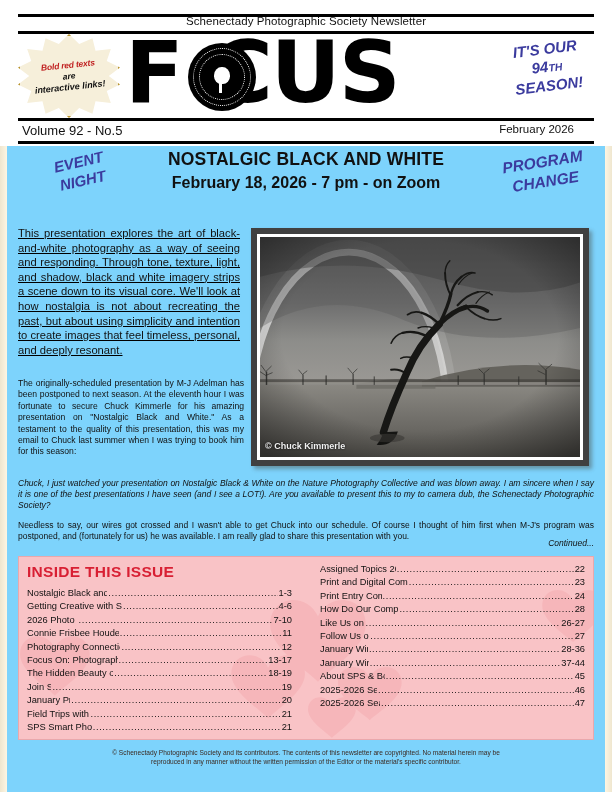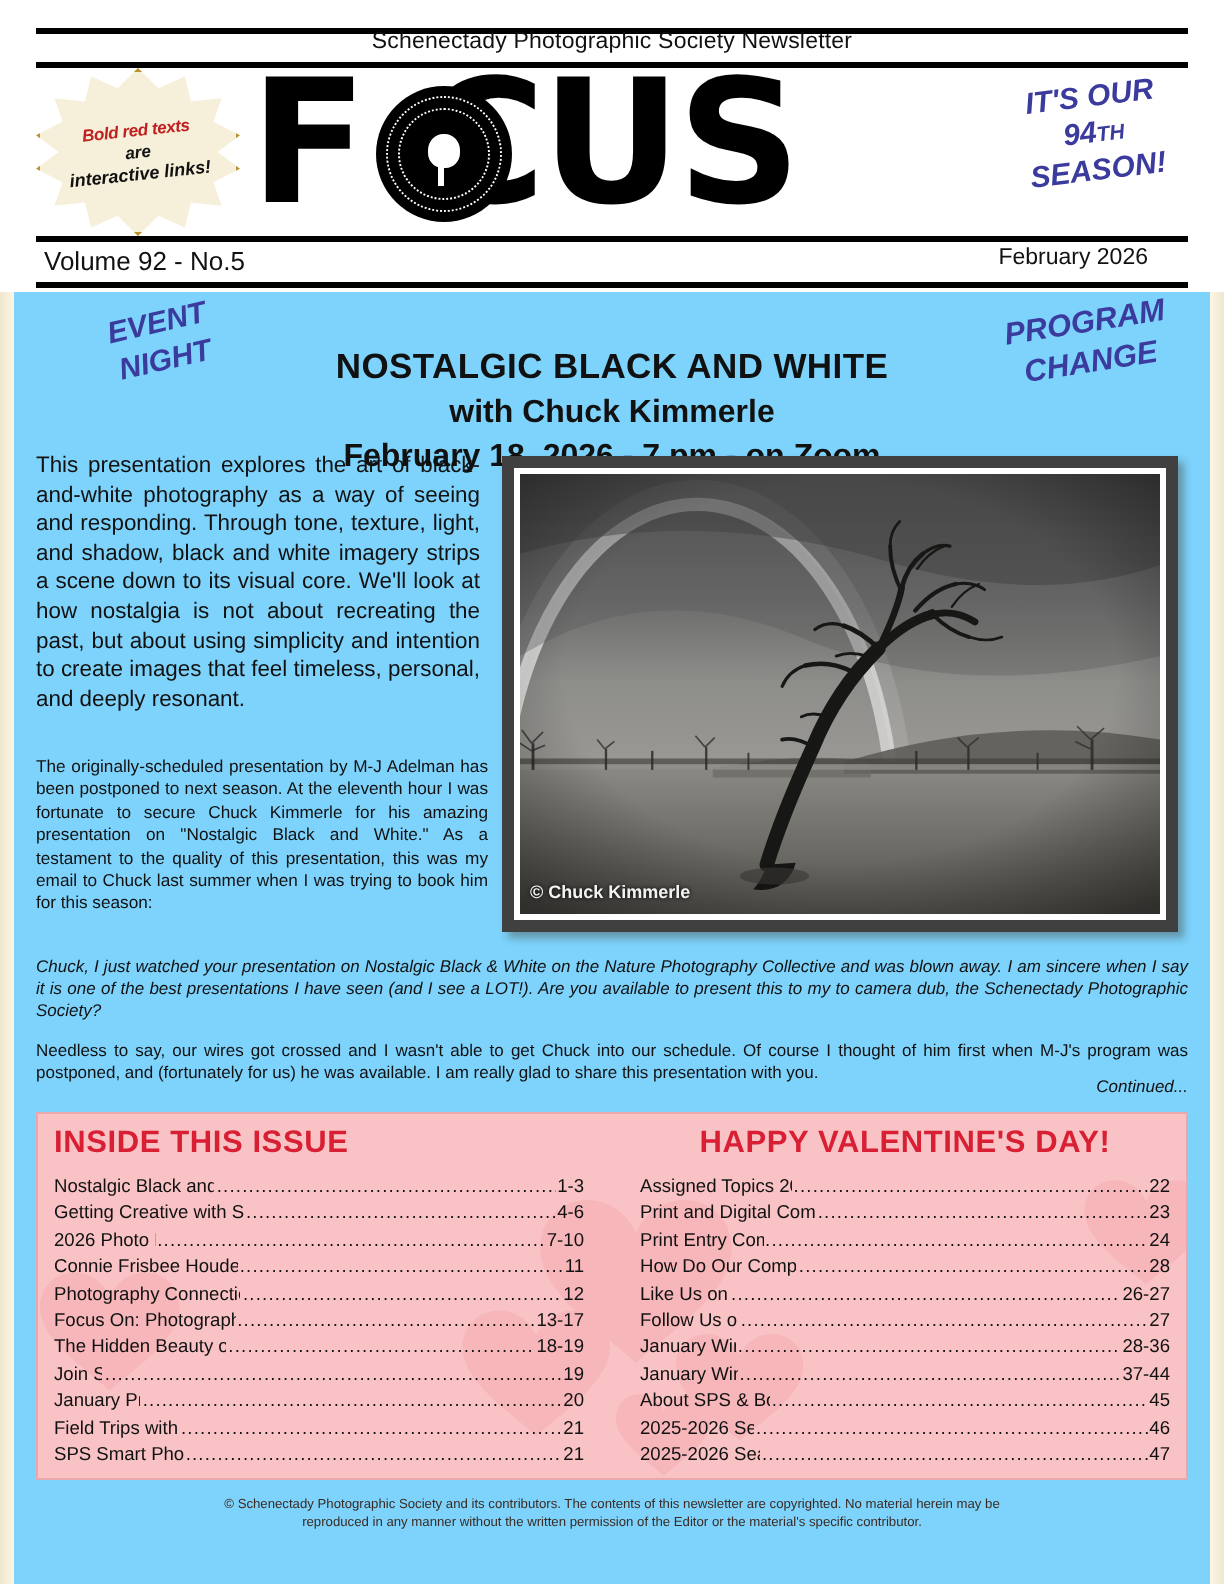--- a/index.html
+++ b/index.html
@@ -178,31 +178,31 @@
     font-style: italic;
     font-size: 15.5px;
     line-height: 20px;
   }
   .headline {
     position: absolute;
     left: 106px; top: 149px;
     width: 400px;
     text-align: center;
     color: #111;
-    margin-top: 24px;
   }
   .headline .h1 { font-size: 17.5px; font-weight: bold; letter-spacing: .2px; }
   .headline .h2 { font-size: 16px; font-weight: bold; margin-top: 4px; }
   .headline .h3 { font-size: 16px; font-weight: bold; margin-top: 4px; }
 
   
   .lead-col {
     position: absolute;
     left: 18px; top: 226px;
     width: 222px;
+    text-decoration: underline;
   }
   .lead-col p {
     margin: 0;
     font-size: 11.2px;
     line-height: 14.6px;
     color: #111;
     text-align: justify;
   }
   .editors-note {
     position: absolute;
@@ -398,21 +398,20 @@
   <div class="edge-l"></div>
   <div class="edge-r"></div>
 
   <div class="event-badge">
     <div>EVENT</div>
     <div>NIGHT</div>
   </div>
 
   <div class="headline">
     <div class="h1">NOSTALGIC BLACK AND WHITE</div>
-    <div class="h2">with Chuck Kimmerle</div>
     <div class="h3">February 18, 2026 - 7 pm - on Zoom</div>
   </div>
 
   <div class="program-badge">
     <div>PROGRAM</div>
     <div>CHANGE</div>
   </div>
 
   <div class="lead-col">
     <p>This presentation explores the art of black-and-white photography as a way of seeing and responding. Through tone, texture, light, and shadow, black and white imagery strips a scene down to its visual core. We'll look at how nostalgia is not about recreating the past, but about using simplicity and intention to create images that feel timeless, personal, and deeply resonant.</p>
@@ -592,21 +591,20 @@
               <span class="pg">21</span>
             </li>
             <li class="toc-item">
               <span class="label">SPS Smart Phone Focus Group</span>
               <span class="dots">........................................................................................................................</span>
               <span class="pg">21</span>
             </li>
           </ul>
       </div>
       <div class="toc-col right">
-        <div class="toc-title right">HAPPY VALENTINE'S DAY!</div>
         <ul class="toc-list" id="toc-right">
             <li class="toc-item">
               <span class="label">Assigned Topics 2025-2026, 2026-2027</span>
               <span class="dots">........................................................................................................................</span>
               <span class="pg">22</span>
             </li>
             <li class="toc-item">
               <span class="label">Print and Digital Competitions 2025-2026 Season</span>
               <span class="dots">........................................................................................................................</span>
               <span class="pg">23</span>

